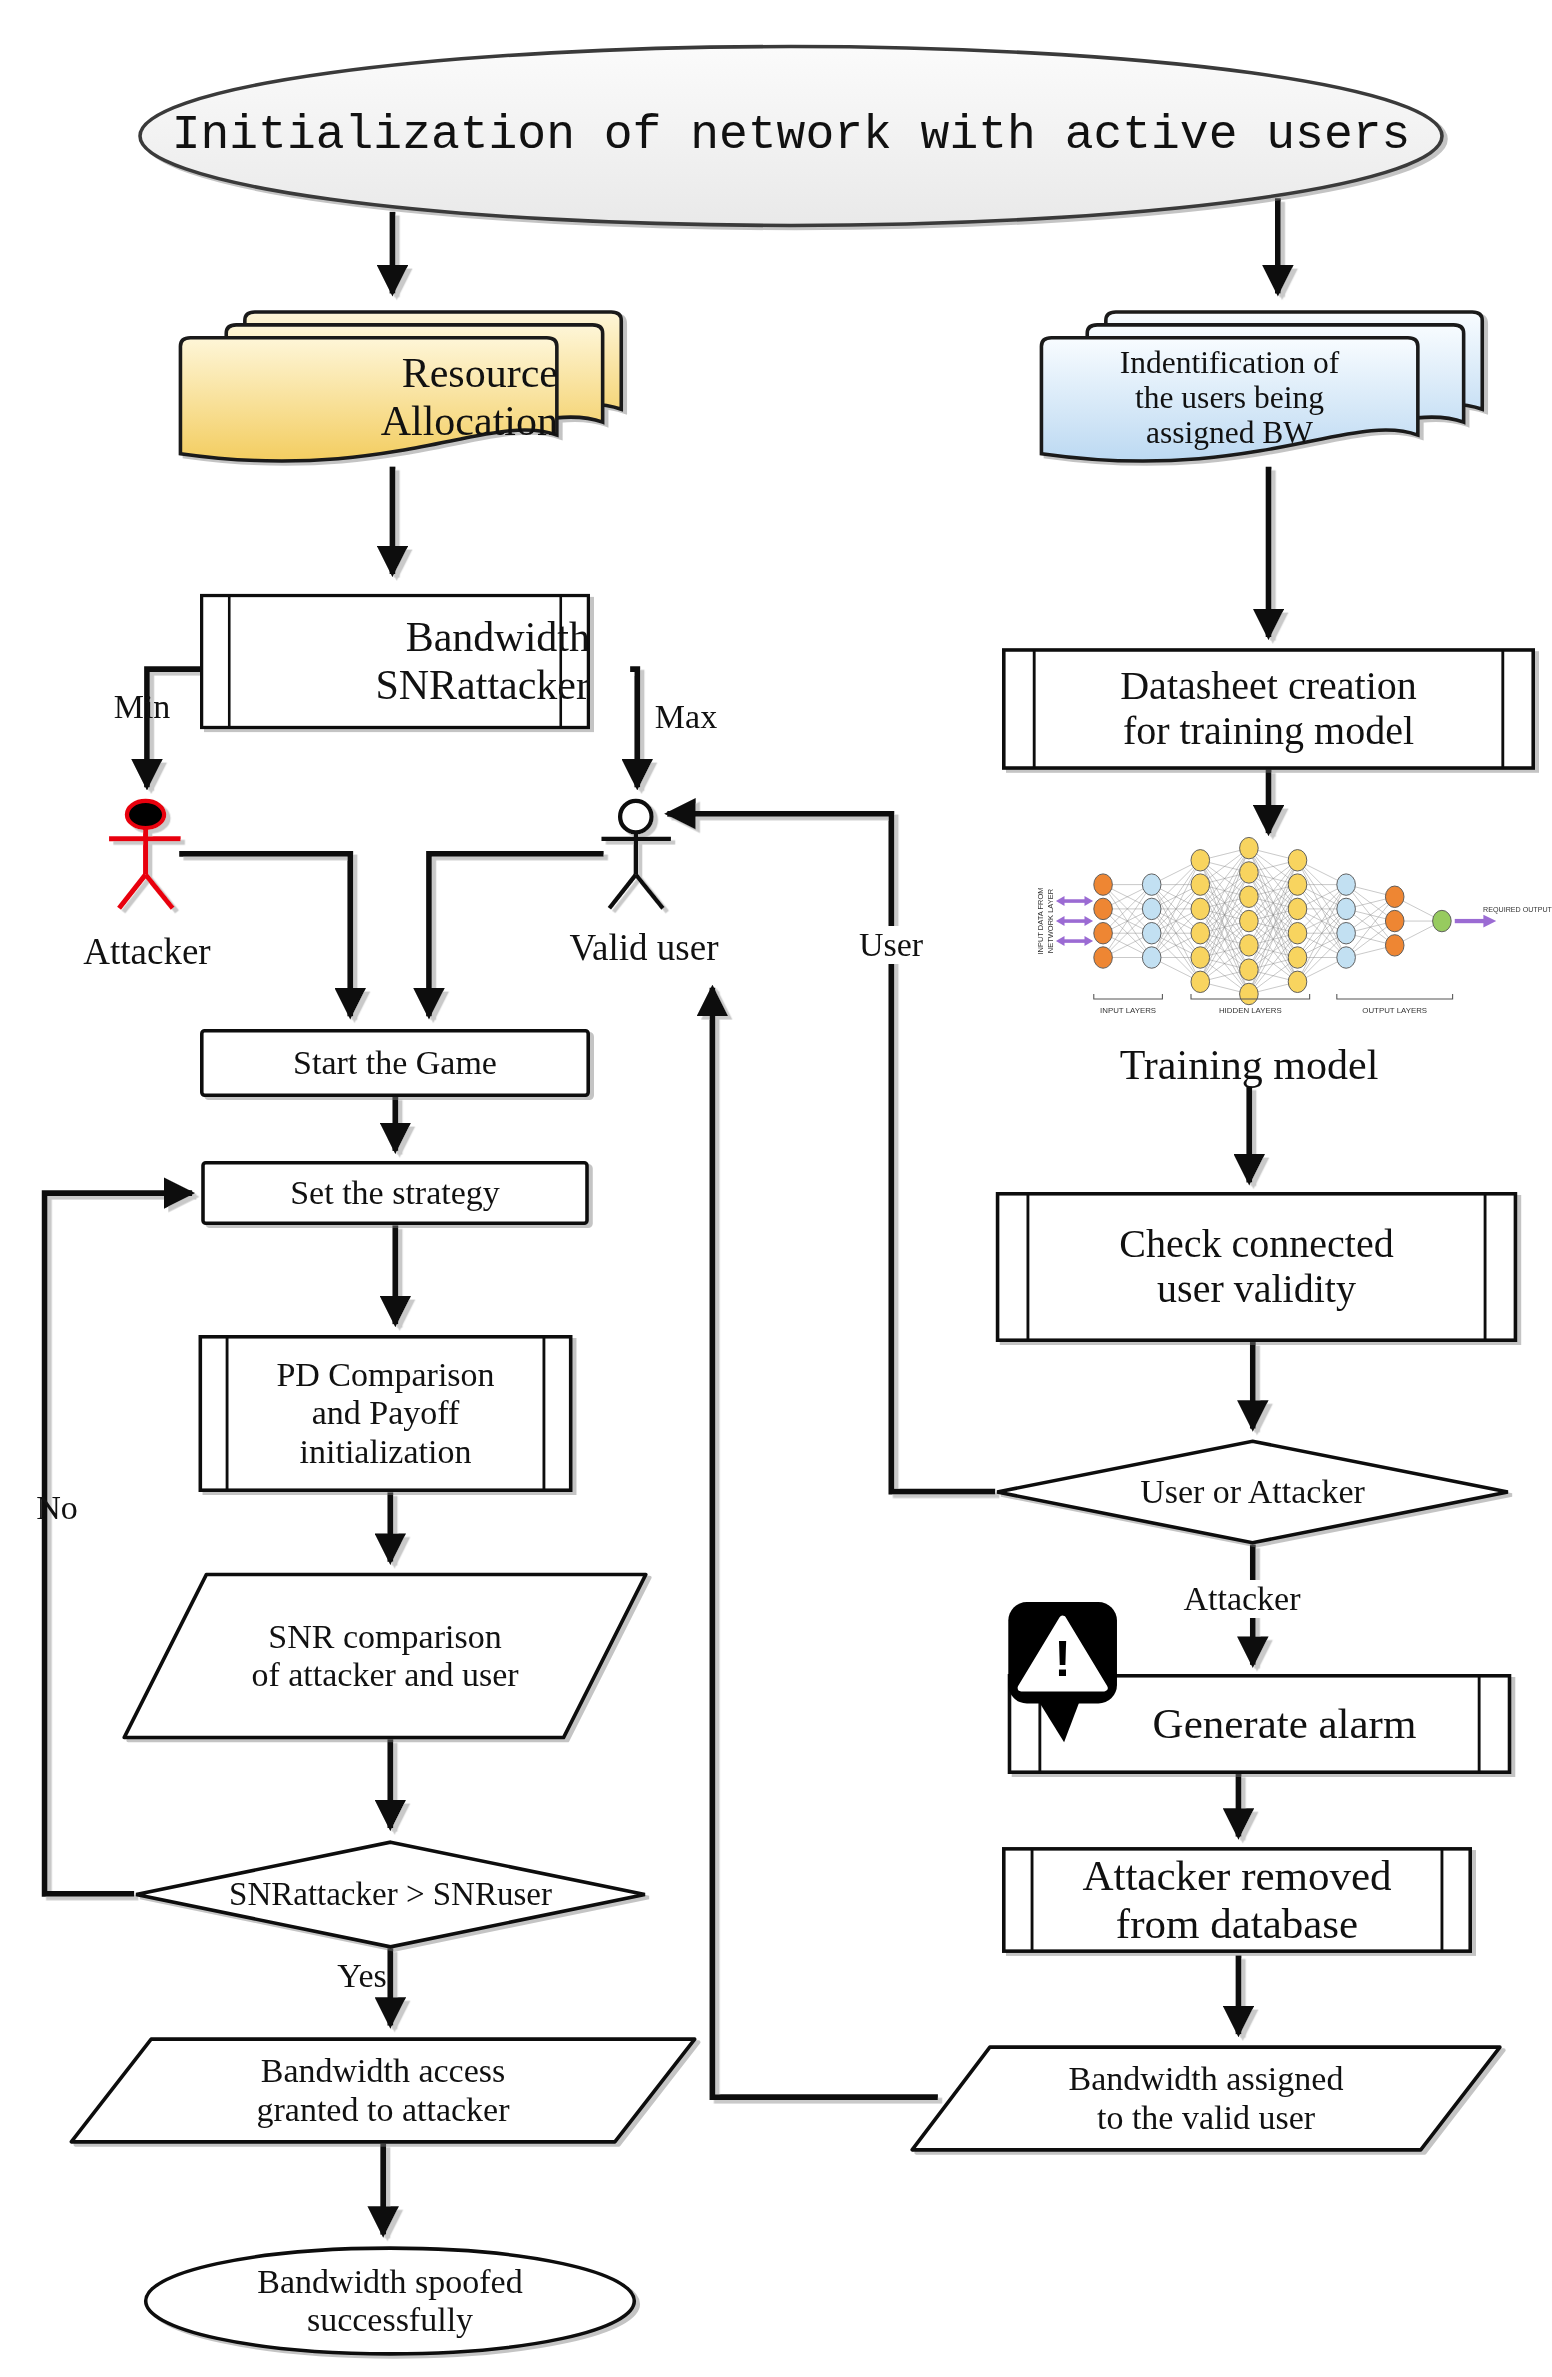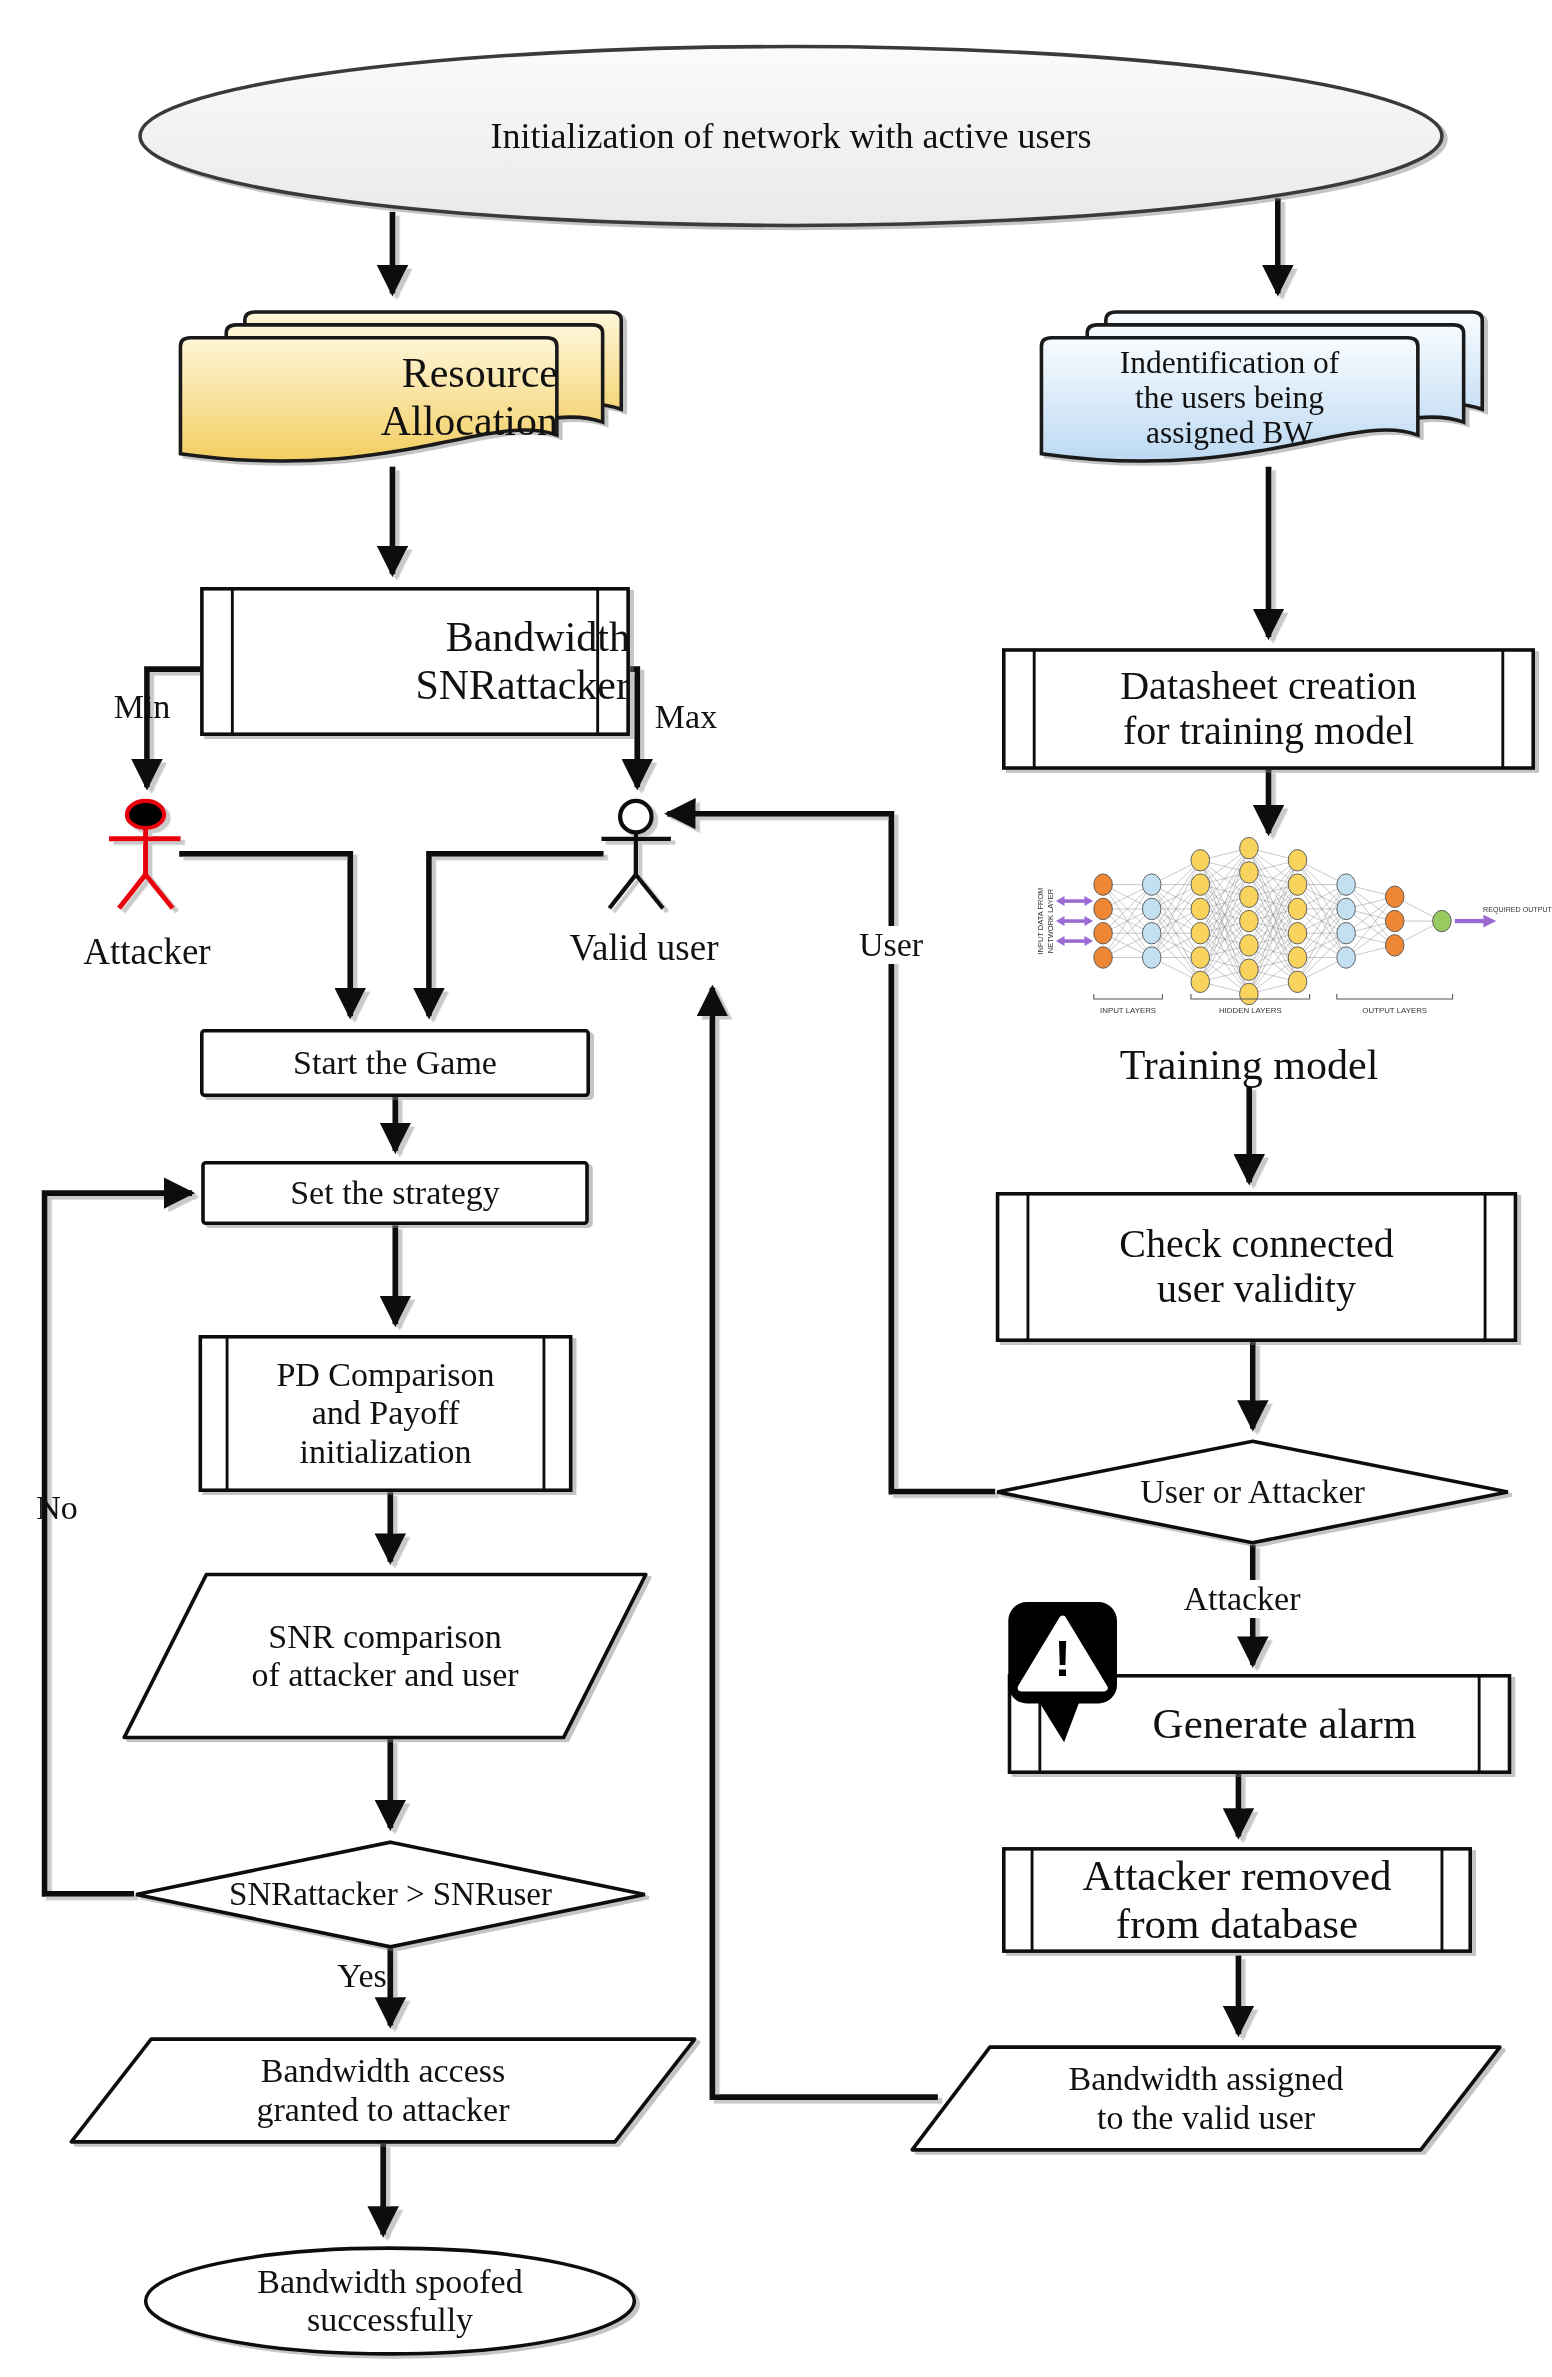--- a/index.html
+++ b/index.html
@@ -8,21 +8,21 @@
   #wires{position:absolute;left:0;top:0;z-index:1;}
   .node{position:absolute;z-index:2;}
   .node svg.shape{position:absolute;left:0;top:0;width:100%;height:100%;overflow:visible;}
   .sh{filter:drop-shadow(4.3px 3.6px 0 rgba(125,125,125,.45));}
   .txt{position:absolute;left:0;top:0;right:0;bottom:0;display:flex;flex-direction:column;
        justify-content:center;align-items:center;text-align:center;z-index:3;line-height:1.12;}
   .flabel{position:absolute;z-index:4;transform:translate(-50%,-50%);white-space:nowrap;
           font-family:"Liberation Serif","DejaVu Serif",serif;}
   .bgw{background:#fff;padding:0 7.2px;}
   .f48{font-size:34px;} .f46{font-size:33px;} .f44{font-size:31.5px;} .f50{font-size:43px;}
-  .f52{font-size:37px;} .f56{font-size:40px;} .f58{font-size:42px;align-items:flex-end;} .f60{font-size:43px;} .f75{font-size:36px;}
+  .f52{font-size:37px;} .f56{font-size:40px;} .f58{font-size:42px;align-items:flex-end;} .f60{font-size:43px;} .f75{font-size:48px;font-family:Liberation Mono, monospace;}
   .doc .txt{justify-content:center;}
 </style>
 </head>
 <body>
 
 <div id="canvas">
 
   <svg id="wires" width="1553" height="2377" viewBox="0 0 2169 3321">
     <defs>
       <marker id="arr" viewBox="0 0 10 10" refX="9" refY="5" markerWidth="5.5" markerHeight="5.5" orient="auto-start-reverse" markerUnits="strokeWidth">
@@ -118,21 +118,21 @@
         <path d="M2,16 Q2,4 16,4 L514,4 Q528,4 528,16 L528,140 C436,106 296,208 2,166 Z" transform="translate(64,85)" fill="url(#gblue1)" stroke="#1a1a1a" stroke-width="5"></path>
         <path d="M2,16 Q2,4 16,4 L514,4 Q528,4 528,16 L528,140 C436,106 296,208 2,166 Z" transform="translate(0,103)" fill="url(#gblue1)" stroke="#1a1a1a" stroke-width="5"></path>
       </svg>
     <div class="txt f44" style="top:74px;height:125px;width:379px;">
       <div>Indentification of</div>
       <div>the users being</div>
       <div>assigned BW</div>
     </div>
   </div>
 
-  <div class="node" style="left:200px;top:587px;width:430px;height:149px;">
+  <div class="node" style="left:200px;top:587px;width:390px;height:149px;">
     <svg class="shape sh" viewBox="0 0 600 208">
       <rect x="2.5" y="2.5" width="595" height="203" fill="#fff" stroke="#0d0d0d" stroke-width="5"></rect>
       <line x1="45" y1="3" x2="45" y2="205" stroke="#0d0d0d" stroke-width="4"></line>
       <line x1="555" y1="3" x2="555" y2="205" stroke="#0d0d0d" stroke-width="4"></line>
     </svg>
     <div class="txt f58">
       <div>Bandwidth</div>
       <div>SNRattacker</div>
     </div>
   </div>

